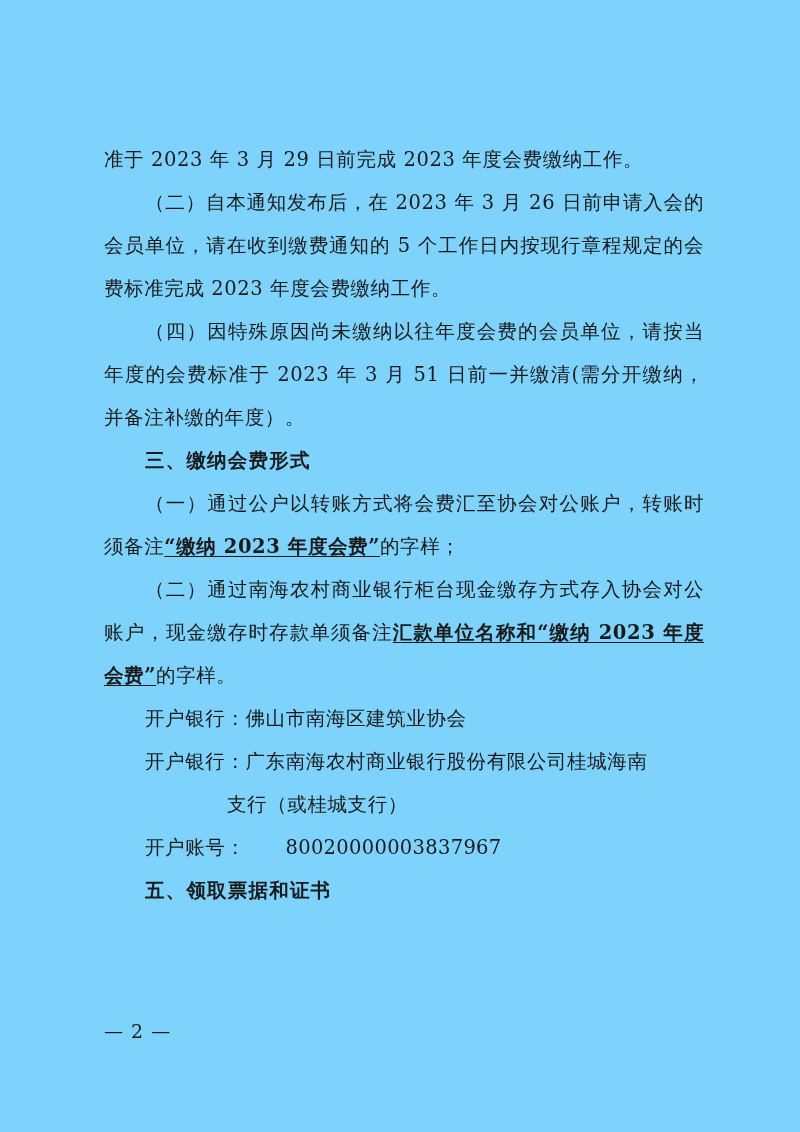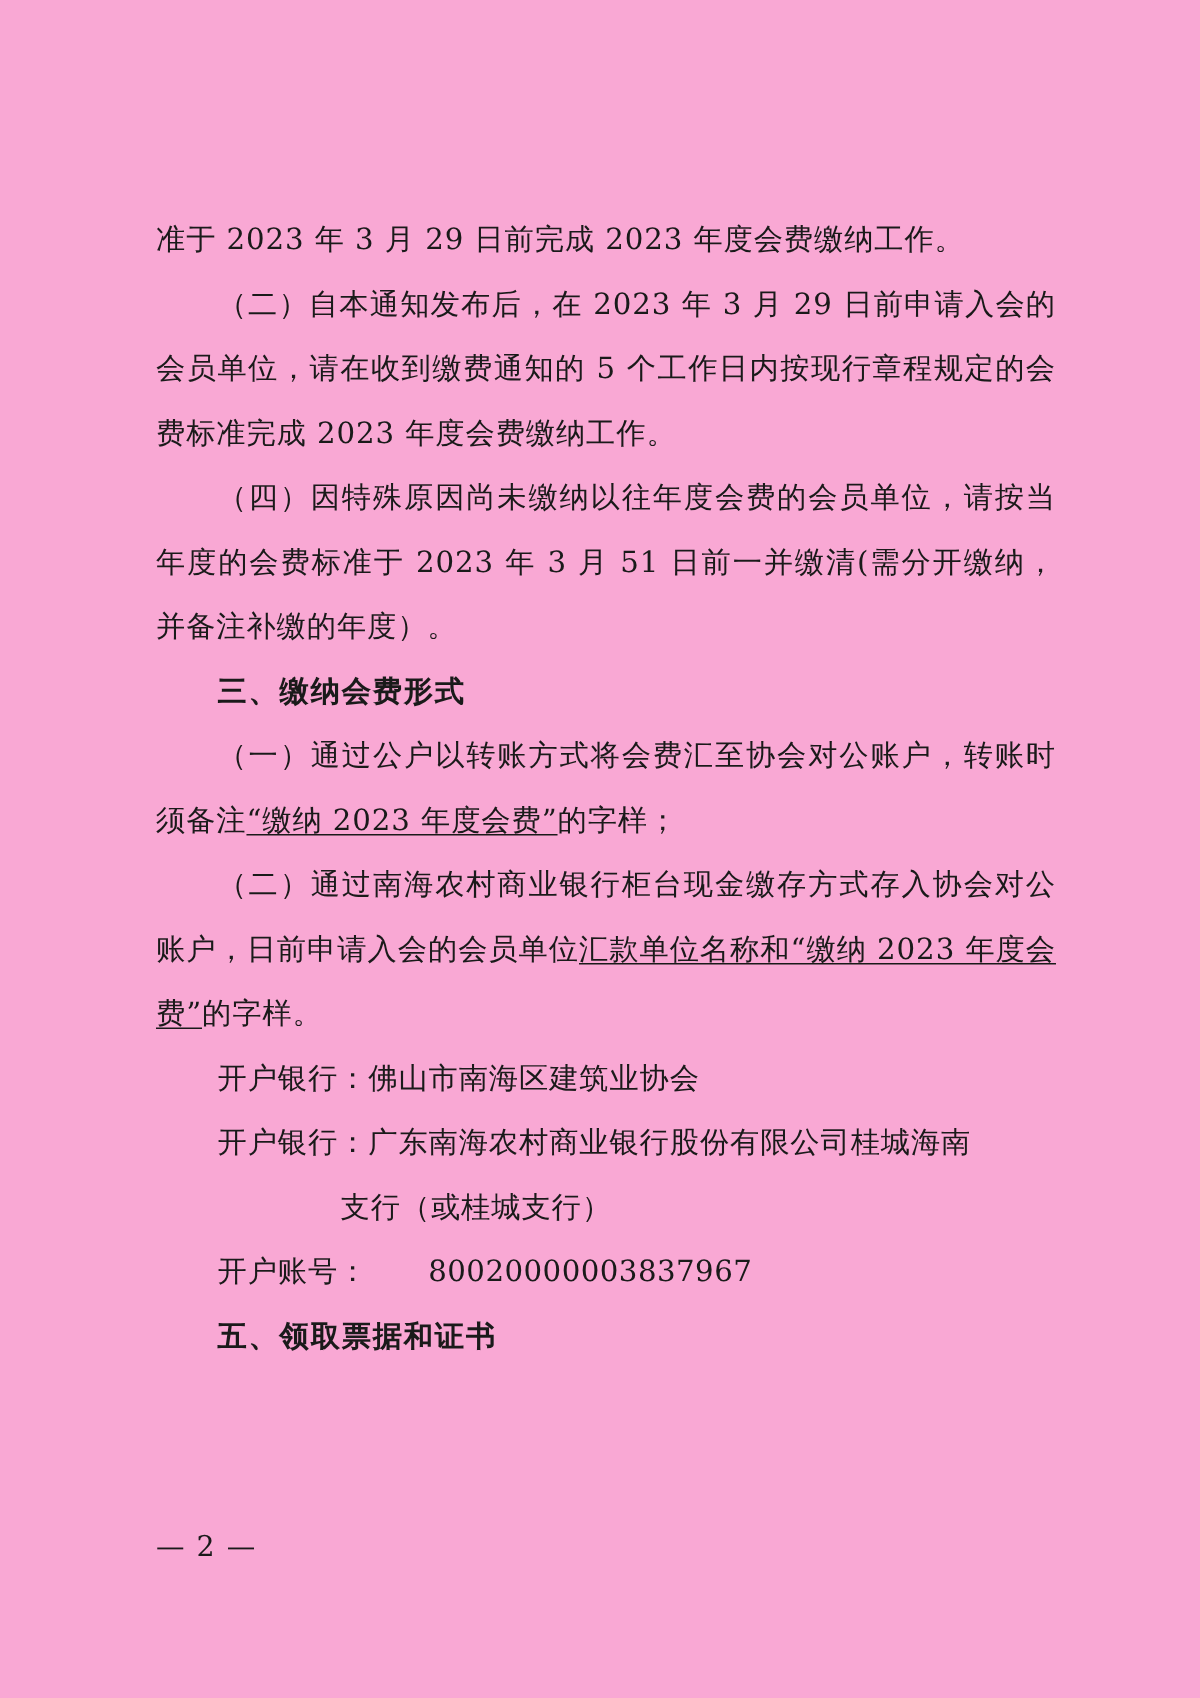--- a/index.html
+++ b/index.html
@@ -4,21 +4,21 @@
 <style>
   html, body {
     margin: 0;
     padding: 0;
     background: #ffffff;
   }
   .page {
     position: relative;
     width: 800px;
     height: 1132px;
-    background: #f9a8d4;
+    background: #7dd3fc;
     overflow: hidden;
     font-family: "DejaVu Serif", "Liberation Serif", serif;
     color: #1a1a1a;
   }
   .body-area {
     position: absolute;
     left: 104px;
     top: 138px;
     width: 600px;
   }
@@ -43,21 +43,21 @@
   }
   p.acct {
     text-indent: 41px;
   }
   p.acct-cont {
     text-indent: 123px;
   }
   .u {
     text-decoration: underline;
     text-underline-offset: 3px;
-    font-weight: normal;
+    font-weight: bold;
   }
   .num {
     font-family: "DejaVu Serif", "Liberation Serif", serif;
     letter-spacing: 0.3px;
     margin-left: 40px;
   }
   .footer {
     position: absolute;
     left: 104px;
     top: 1020px;
@@ -68,30 +68,30 @@
   }
 </style>
 </head>
 <body>
 
 <div class="page">
   <div class="body-area">
 
     <p class="flow">准于 2023 年 3 月 29 日前完成 2023 年度会费缴纳工作。</p>
 
-    <p class="ind">（二）自本通知发布后，在 2023 年 3 月 29 日前申请入会的会员单位，请在收到缴费通知的 5 个工作日内按现行章程规定的会费标准完成 2023 年度会费缴纳工作。</p>
+    <p class="ind">（二）自本通知发布后，在 2023 年 3 月 26 日前申请入会的会员单位，请在收到缴费通知的 5 个工作日内按现行章程规定的会费标准完成 2023 年度会费缴纳工作。</p>
 
 
     <p class="ind">（四）因特殊原因尚未缴纳以往年度会费的会员单位，请按当年度的会费标准于 2023 年 3 月 51 日前一并缴清(需分开缴纳，并备注补缴的年度）。</p>
 
     <p class="head">三、缴纳会费形式</p>
 
     <p class="sub"><span>（一）通过公户以转账方式将会费汇至协会对公账户，转账时须备注</span><span class="u">“缴纳 2023 年度会费”</span><span>的字样；</span></p>
 
-    <p class="sub"><span>（二）通过南海农村商业银行柜台现金缴存方式存入协会对公账户，日前申请入会的会员单位</span><span class="u">汇款单位名称和“缴纳 2023 年度会费”</span><span>的字样。</span></p>
+    <p class="sub"><span>（二）通过南海农村商业银行柜台现金缴存方式存入协会对公账户，现金缴存时存款单须备注</span><span class="u">汇款单位名称和“缴纳 2023 年度会费”</span><span>的字样。</span></p>
 
 
     <p class="acct"><span>开户银行：</span><span>佛山市南海区建筑业协会</span></p>
 
     <p class="acct"><span>开户银行：</span><span>广东南海农村商业银行股份有限公司桂城海南</span></p>
 
     <p class="acct-cont">支行（或桂城支行）</p>
 
     <p class="acct"><span>开户账号：</span><span class="num">80020000003837967</span></p>
 

